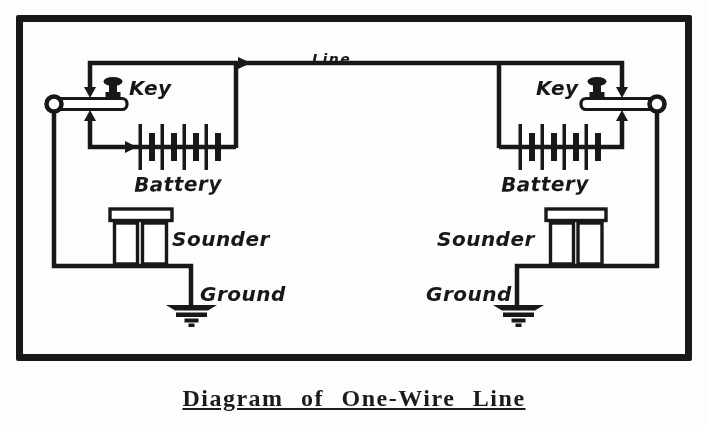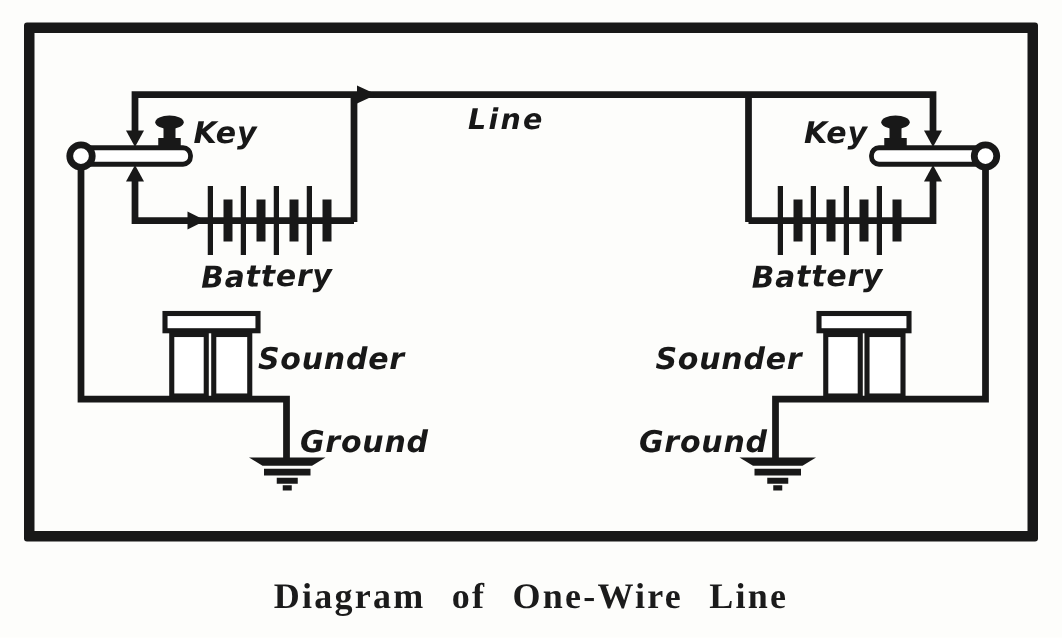--- a/index.html
+++ b/index.html
@@ -25,39 +25,40 @@
     position:absolute;
     color:#181818;
     font-family:"DejaVu Sans", sans-serif;
     font-style:italic;
     font-weight:700;
     font-size:20px;
     line-height:1;
     letter-spacing:0.5px;
     white-space:nowrap;
   }
-  .lbl-line{left:312px;top:71px;font-size:19px;letter-spacing:1.5px;}
+  .lbl-line{left:312px;top:52px;font-size:14px;letter-spacing:1.5px;}
   .lbl-key-left{left:129px;top:78px;}
   .lbl-key-right{left:536px;top:78px;}
   .lbl-battery-left{left:134px;top:174px;transform:rotate(-1deg);}
   .lbl-battery-right{left:501px;top:174px;transform:rotate(-1deg);}
   .lbl-sounder-left{left:172px;top:229px;}
   .lbl-sounder-right{left:437px;top:229px;}
   .lbl-ground-left{left:200px;top:284px;}
   .lbl-ground-right{left:426px;top:284px;}
   .caption{
     position:absolute;
     left:0;top:385px;width:708px;
     text-align:center;
     color:#1b1b1b;
     font-family:"Liberation Serif","DejaVu Serif",serif;
     font-weight:700;
     font-size:24px;
     letter-spacing:1.5px;
     word-spacing:10px;
+    text-decoration:underline;
   }
 </style>
 </head>
 <body>
 
 <div class="page">
 
   <div class="frame"></div>
 
   <svg class="circuit" width="708" height="425" viewBox="0 0 708 425">

